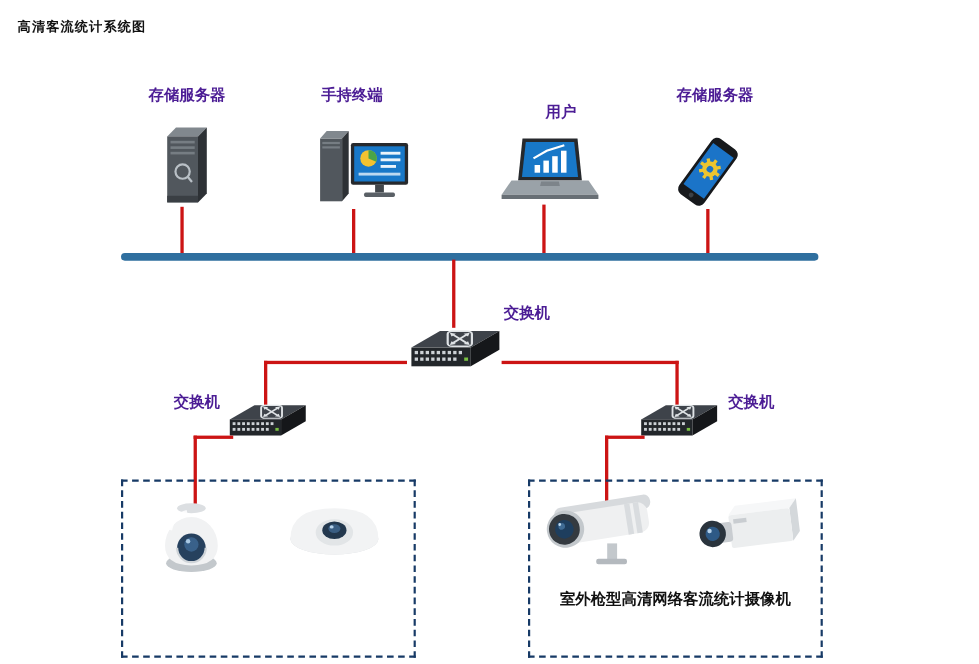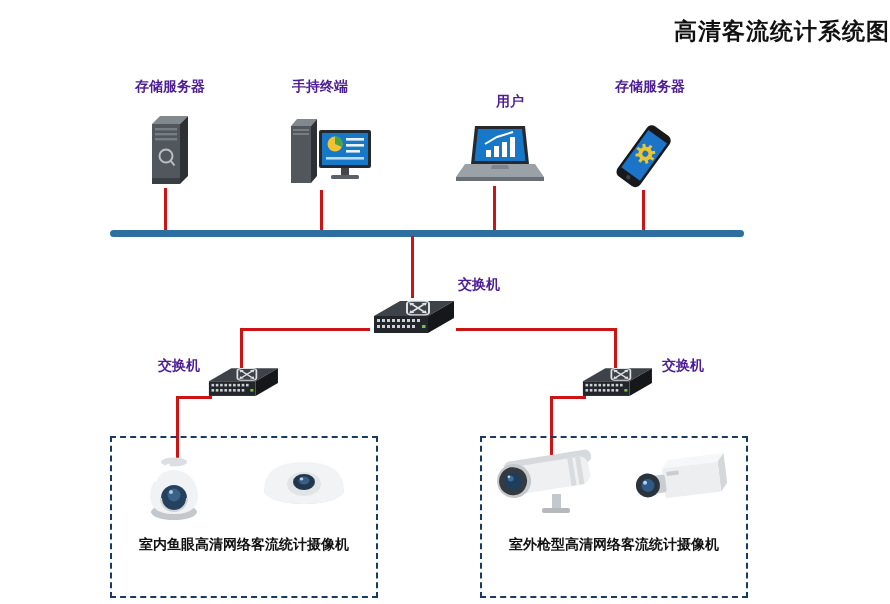--- a/index.html
+++ b/index.html
@@ -1,22 +1,22 @@
 <!DOCTYPE html>
 <html style="--bus: #2f6f9f; --connector: #cc1414; --box-border: #173a66; --background: #ffffff;"><head>
 <meta charset="utf-8">
 <style>
   * { margin:0; padding:0; box-sizing:border-box; }
   html,body { background:#ffffff; }
   body { font-family:"Liberation Sans","DejaVu Sans",sans-serif; }
 
   .canvas { position:relative; width:890px; height:604px; background:var(--background,#ffffff); overflow:hidden; }
 
-  .title { position:absolute; top:16px; left:0; width:100%; text-align:right;
-           font-size:23px; font-weight:700; color:#111; letter-spacing:1px; }
+  .title { position:absolute; top:16px; left:0; width:100%; text-align:left;
+           font-size:12px; font-weight:700; color:#111; letter-spacing:1px;padding-left:16px; }
 
   .label { position:absolute; font-size:14px; font-weight:700; color:#4c1d95; text-align:center; white-space:nowrap; }
 
   .icon { position:absolute; }
   .icon svg { width:100%; height:100%; display:block; }
 
   .line { position:absolute; background:var(--connector,#cc1414); }
   .vline { width:3px; }
   .hline { height:3px; }
 
@@ -339,16 +339,15 @@
         <rect x="30" y="20" width="56" height="30" rx="2" fill="#eceeef"></rect>
         <rect x="34" y="24" width="12" height="4" fill="#c9cdd1"></rect>
         <rect x="12" y="26" width="20" height="18" rx="3" fill="#c9cdd1"></rect>
         <circle cx="14" cy="35" r="12" fill="#2a343d"></circle>
         <circle cx="14" cy="35" r="6.5" fill="#2e5a86"></circle>
         <circle cx="11.5" cy="32" r="2" fill="#b6d2ea"></circle>
       </g>
     </svg>
   </div>
 
-  <div class="group-label lbl-indoor">室内鱼眼高清网络客流统计摄像机</div>
   <div class="group-label lbl-outdoor">室外枪型高清网络客流统计摄像机</div>
 
 </div>
 
 </body></html>

